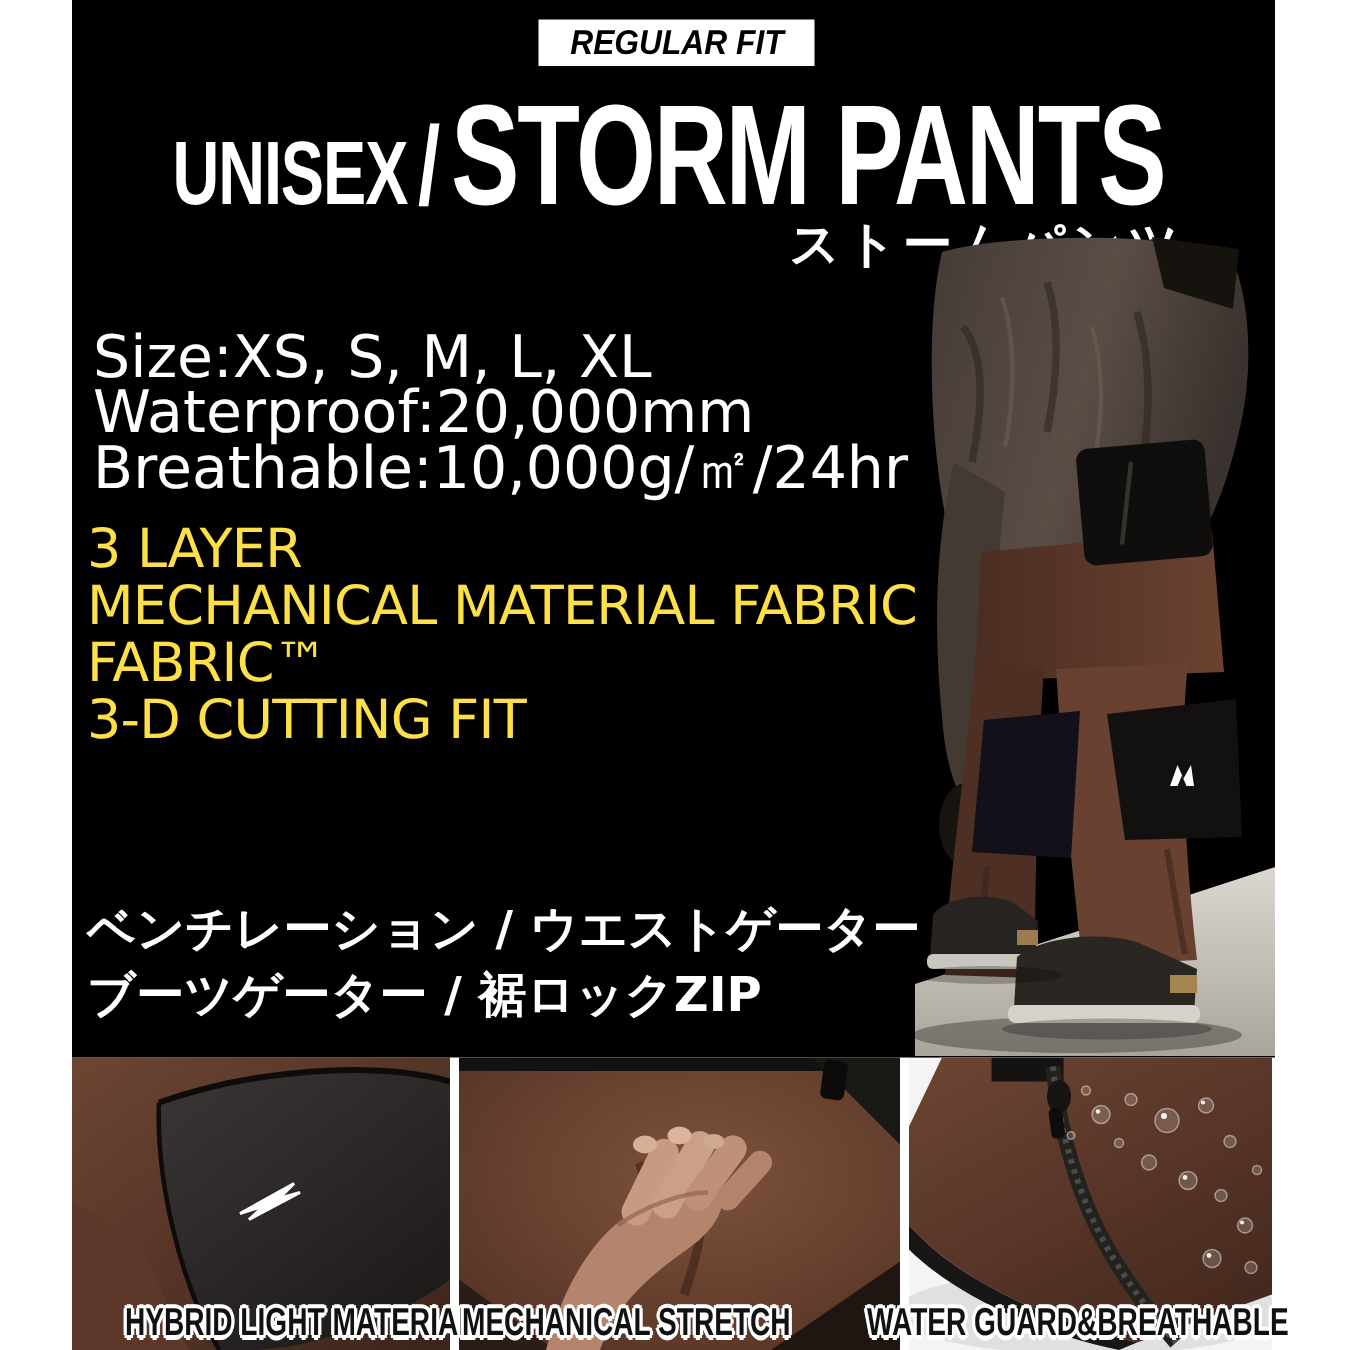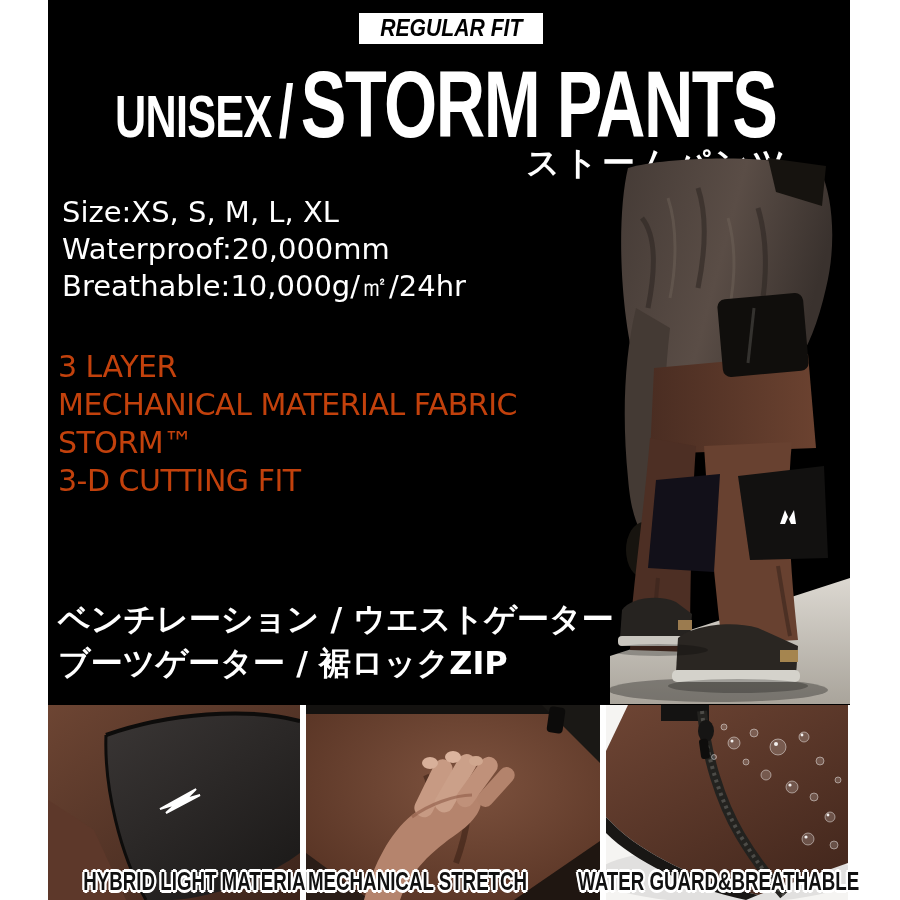--- a/index.html
+++ b/index.html
@@ -14,22 +14,22 @@
   
   .title-row{position:absolute;left:67px;top:50px;display:flex;align-items:baseline;
          transform:scaleX(0.72);transform-origin:left bottom;color:#fff;
          font-family:"Liberation Sans",sans-serif;font-weight:bold;white-space:nowrap;}
   .t-cat{font-size:60px;letter-spacing:-1px;}
   .t-sep{font-size:74px;margin:0 10px;}
   .t-name{font-size:95px;letter-spacing:-2px;}
   .title-ja{position:absolute;right:60px;top:141px;color:#fff;font-size:33px;letter-spacing:4px;
          font-weight:bold;white-space:nowrap;}
   
-  .specs{position:absolute;left:14px;top:194px;color:#fff;font-size:29px;line-height:37px;white-space:nowrap;}
-  .features{position:absolute;left:10px;top:348px;color:#c2410c;font-size:30px;line-height:38px;
+  .specs{position:absolute;left:14px;top:220px;color:#fff;font-size:39px;line-height:37px;white-space:nowrap;}
+  .features{position:absolute;left:10px;top:348px;color:#fde047;font-size:36px;line-height:38px;
          letter-spacing:-0.5px;white-space:nowrap;}
   .features-ja{position:absolute;left:10px;top:597px;color:#fff;font-size:32px;line-height:44px;
          font-weight:bold;white-space:nowrap;}
   
   .model{position:absolute;left:510px;top:158px;width:292px;height:546px;}
   
   .photo{position:absolute;top:705px;height:195px;overflow:hidden;background:#4a2c21;}
   .p1{left:48px;width:252px;}
   .p2{left:306px;width:294px;}
   .p3{left:606px;width:242px;}
@@ -62,21 +62,21 @@
 
     <div class="specs">
       <div>Size:XS, S, M, L, XL</div>
       <div>Waterproof:20,000mm</div>
       <div>Breathable:10,000g/㎡/24hr</div>
     </div>
 
     <div class="features">
       <div>3 LAYER</div>
       <div>MECHANICAL MATERIAL FABRIC</div>
-      <div>STORM™</div>
+      <div>FABRIC™</div>
       <div>3-D CUTTING FIT</div>
     </div>
 
     <div class="features-ja">
       <div>ベンチレーション / ウエストゲーター /</div>
       <div>ブーツゲーター / 裾ロックZIP</div>
     </div>
 
     <svg class="model" viewBox="0 0 292 546" width="292" height="546">
       <defs>

